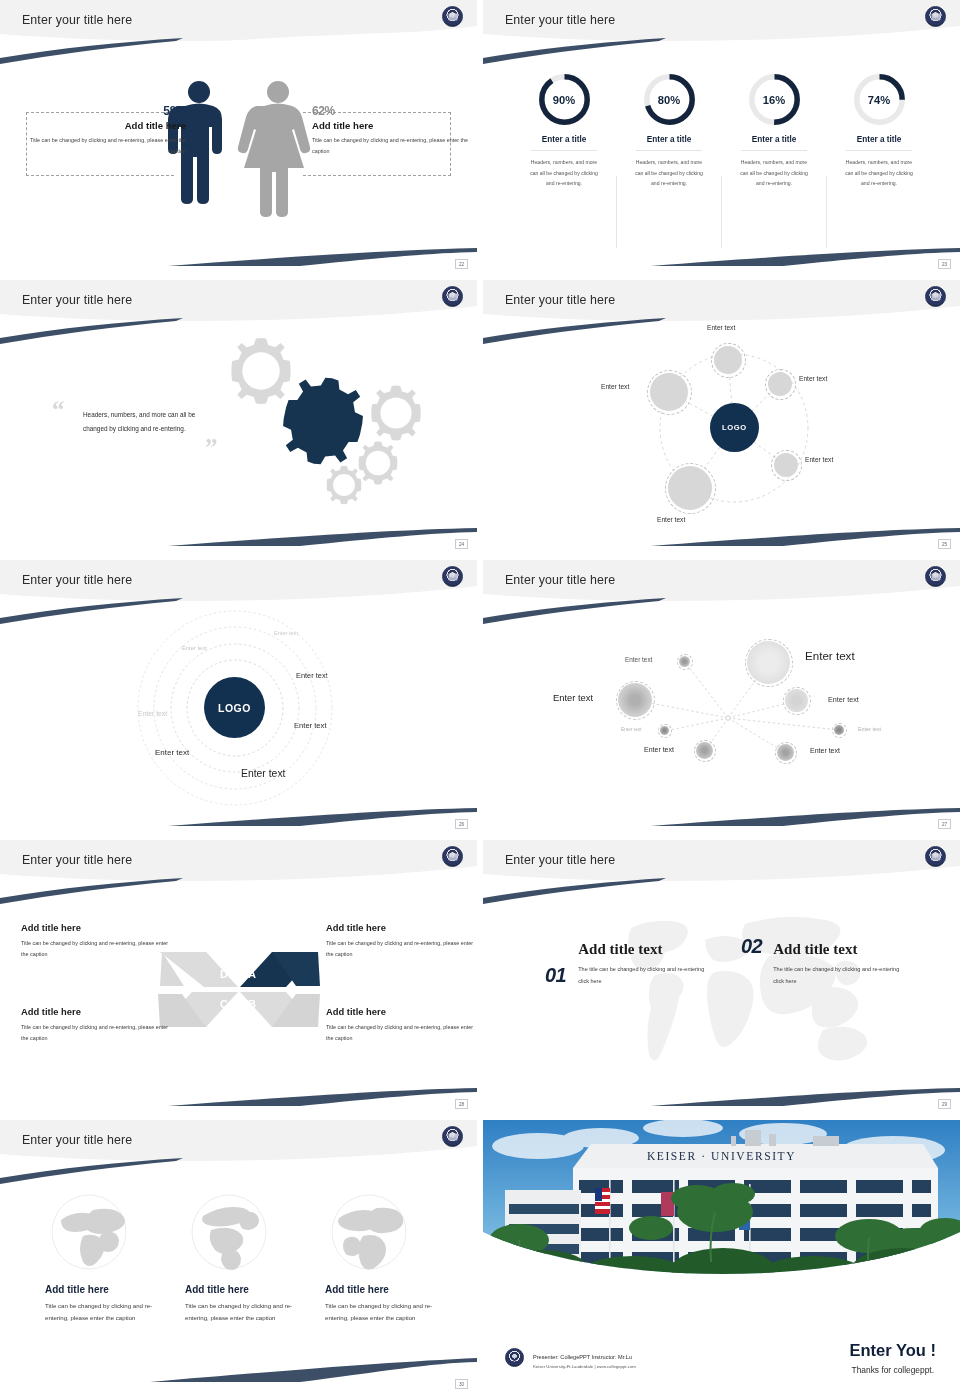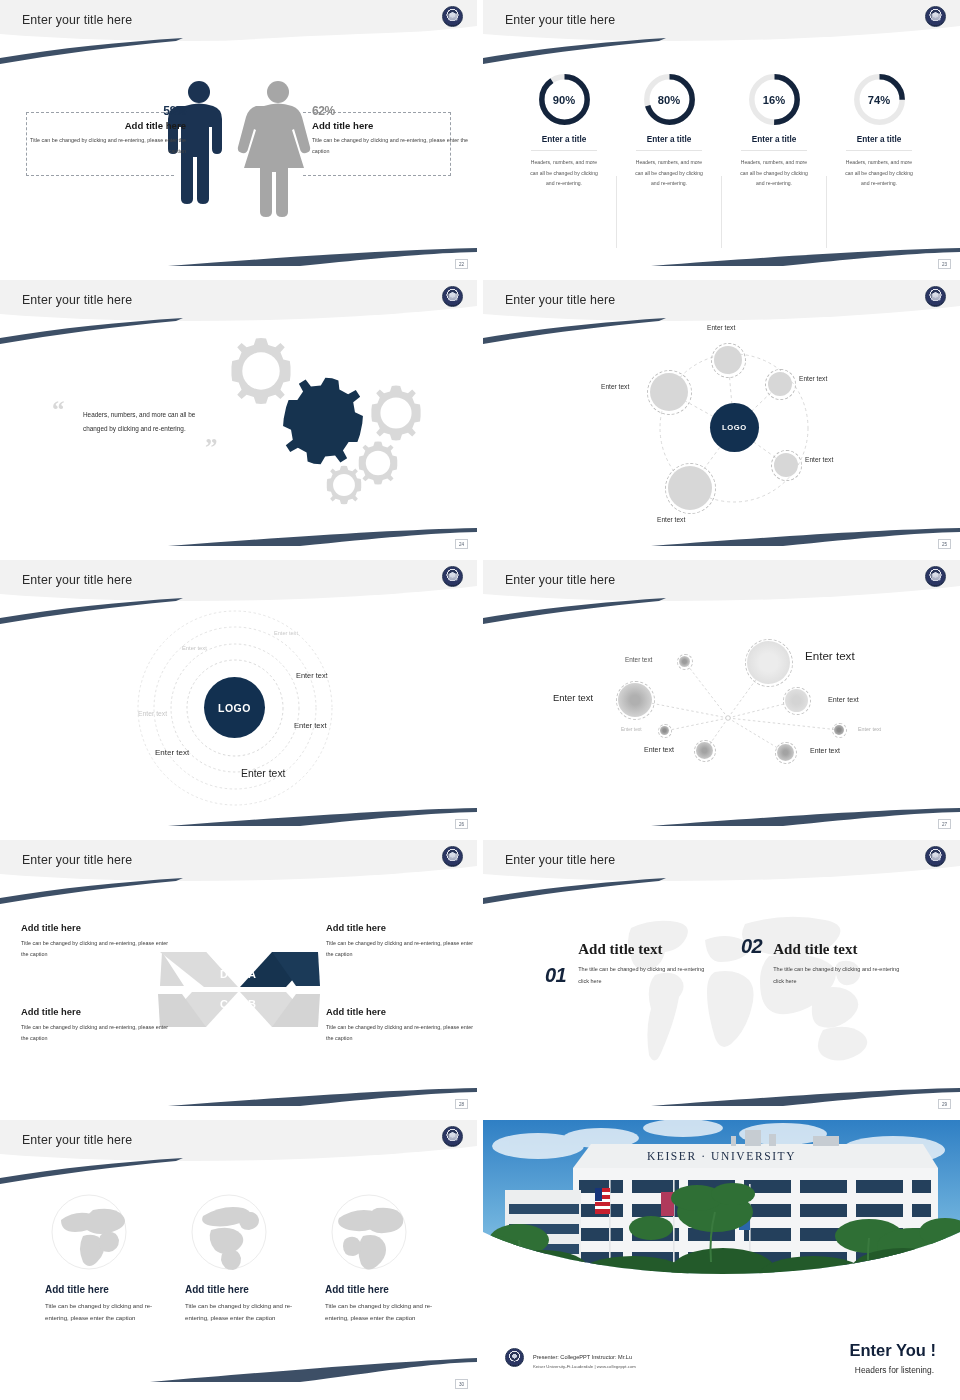--- a/index.html
+++ b/index.html
@@ -729,16 +729,16 @@
           <path d="M0 160 C120 178 360 178 477 158 L477 190 H0 Z" fill="#1d3a27"></path>
         </g>
       </svg>
       <div class="uni-name">KEISER · UNIVERSITY</div>
     </div>
 
     <div class="thanks-seal"></div>
     <div class="presenter">Presenter: CollegePPT   Instructor: Mr.Lu</div>
     <div class="presenter2">Keiser University-Ft.Lauderdale  |  www.collegeppt.com</div>
     <div class="thanks-big">Enter You !</div>
-    <div class="thanks-small">Headers for listening.</div>
+    <div class="thanks-small">Thanks for collegeppt.</div>
   </div>
 
 </div>
 
 </body></html>

